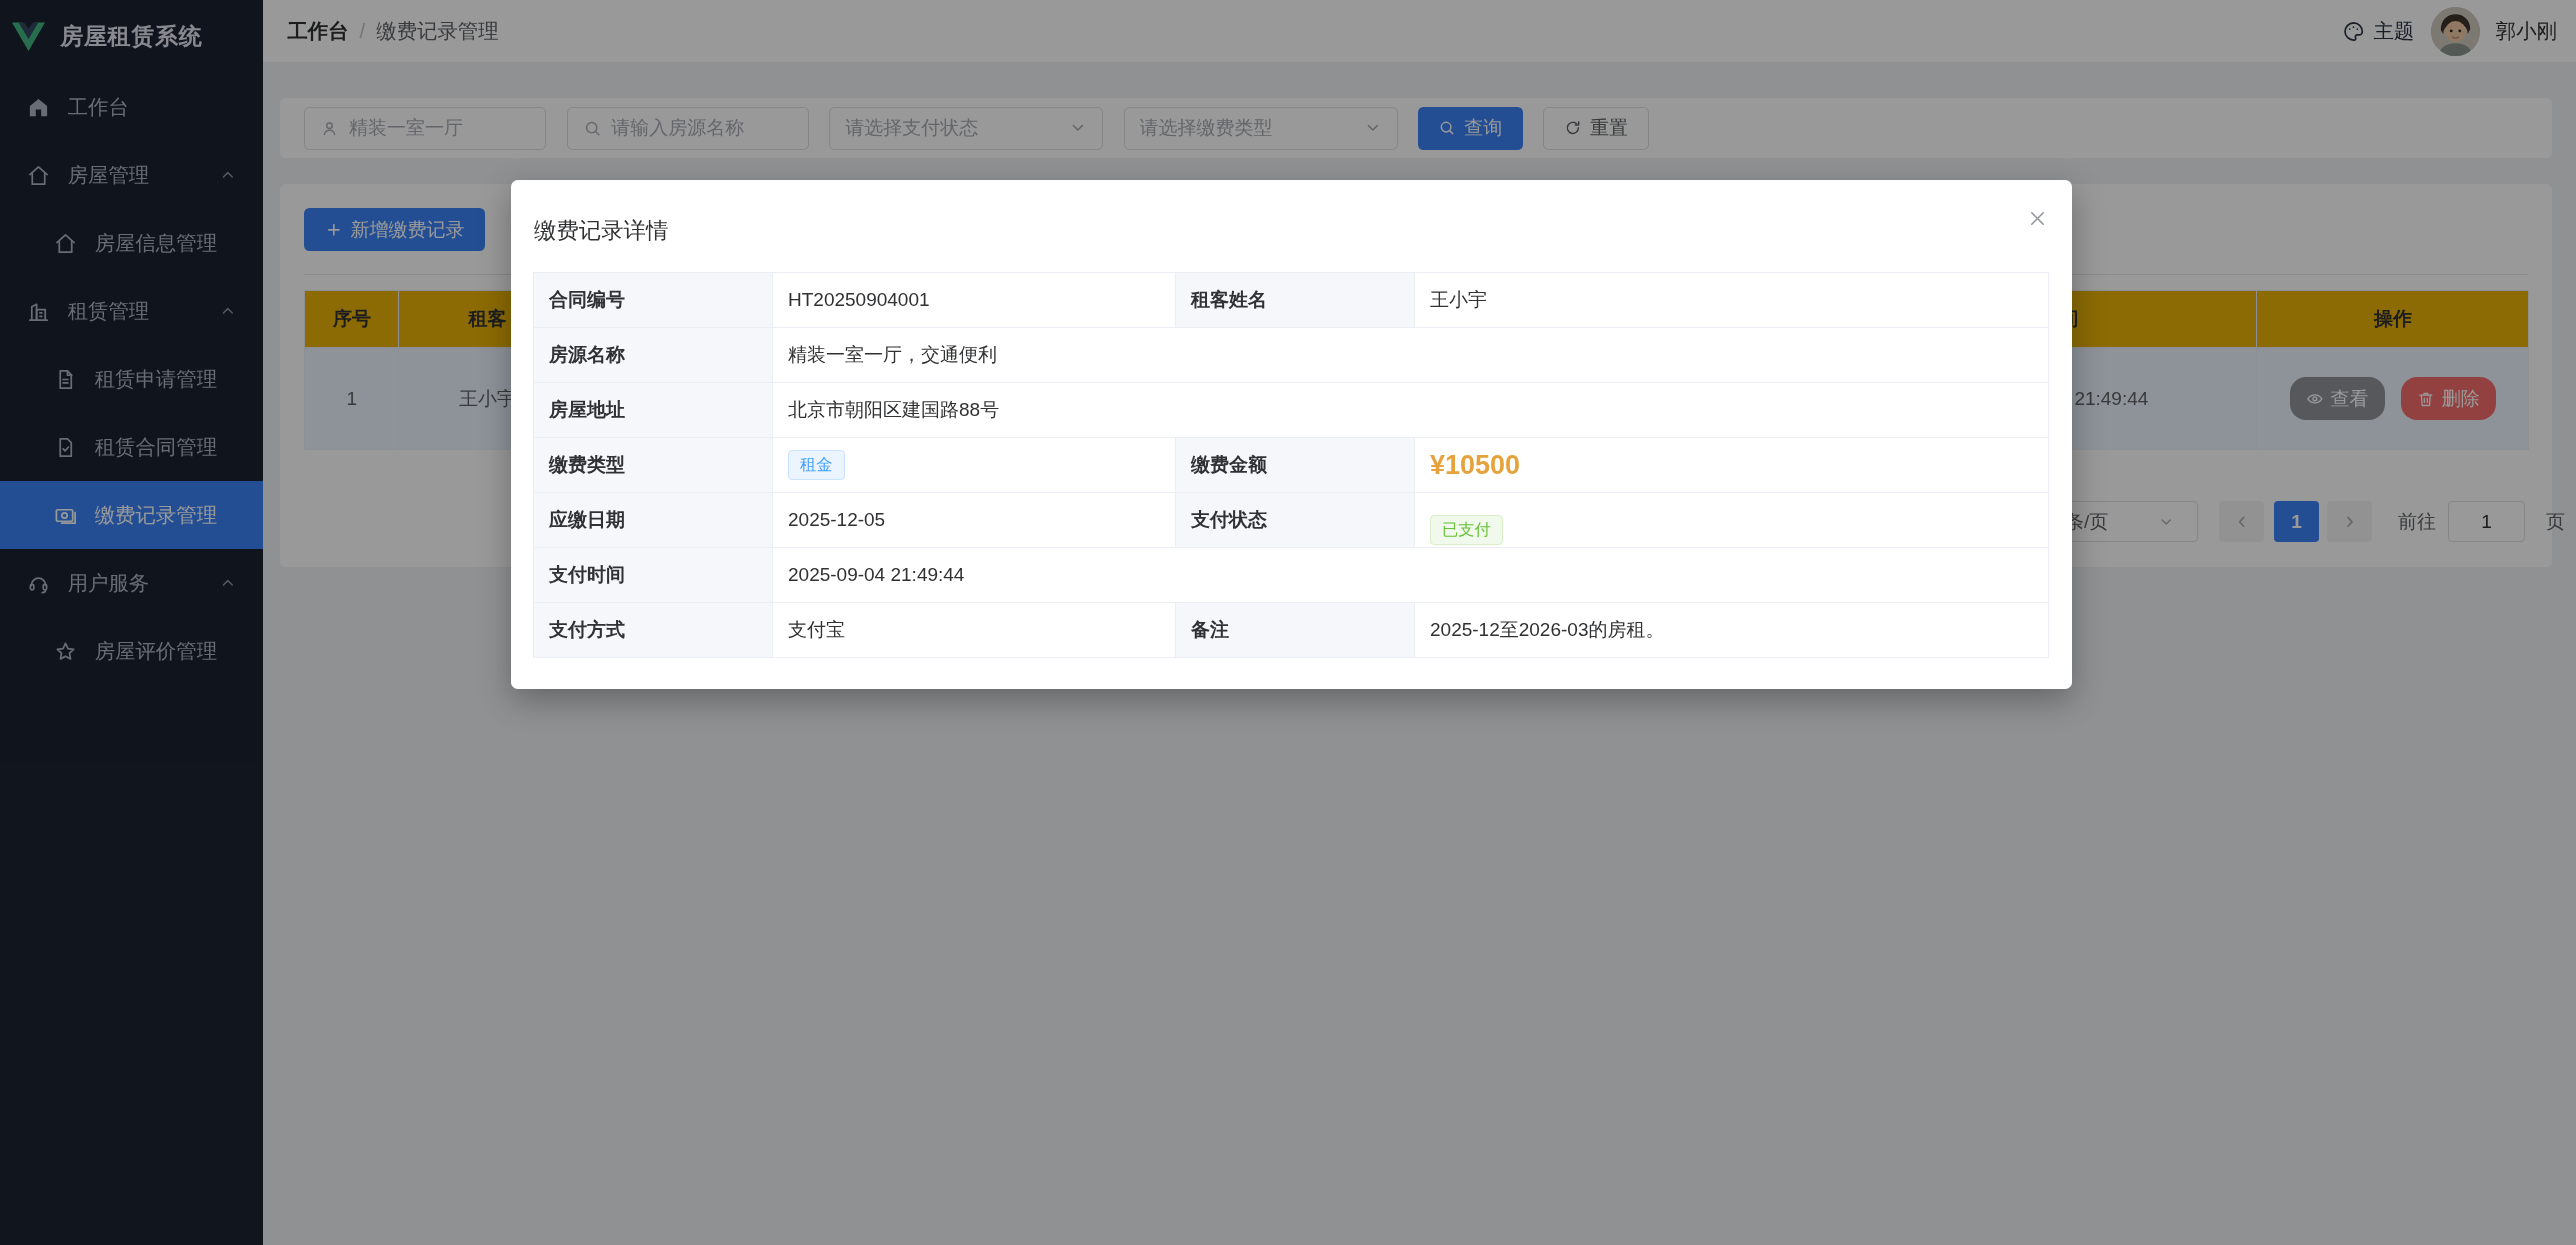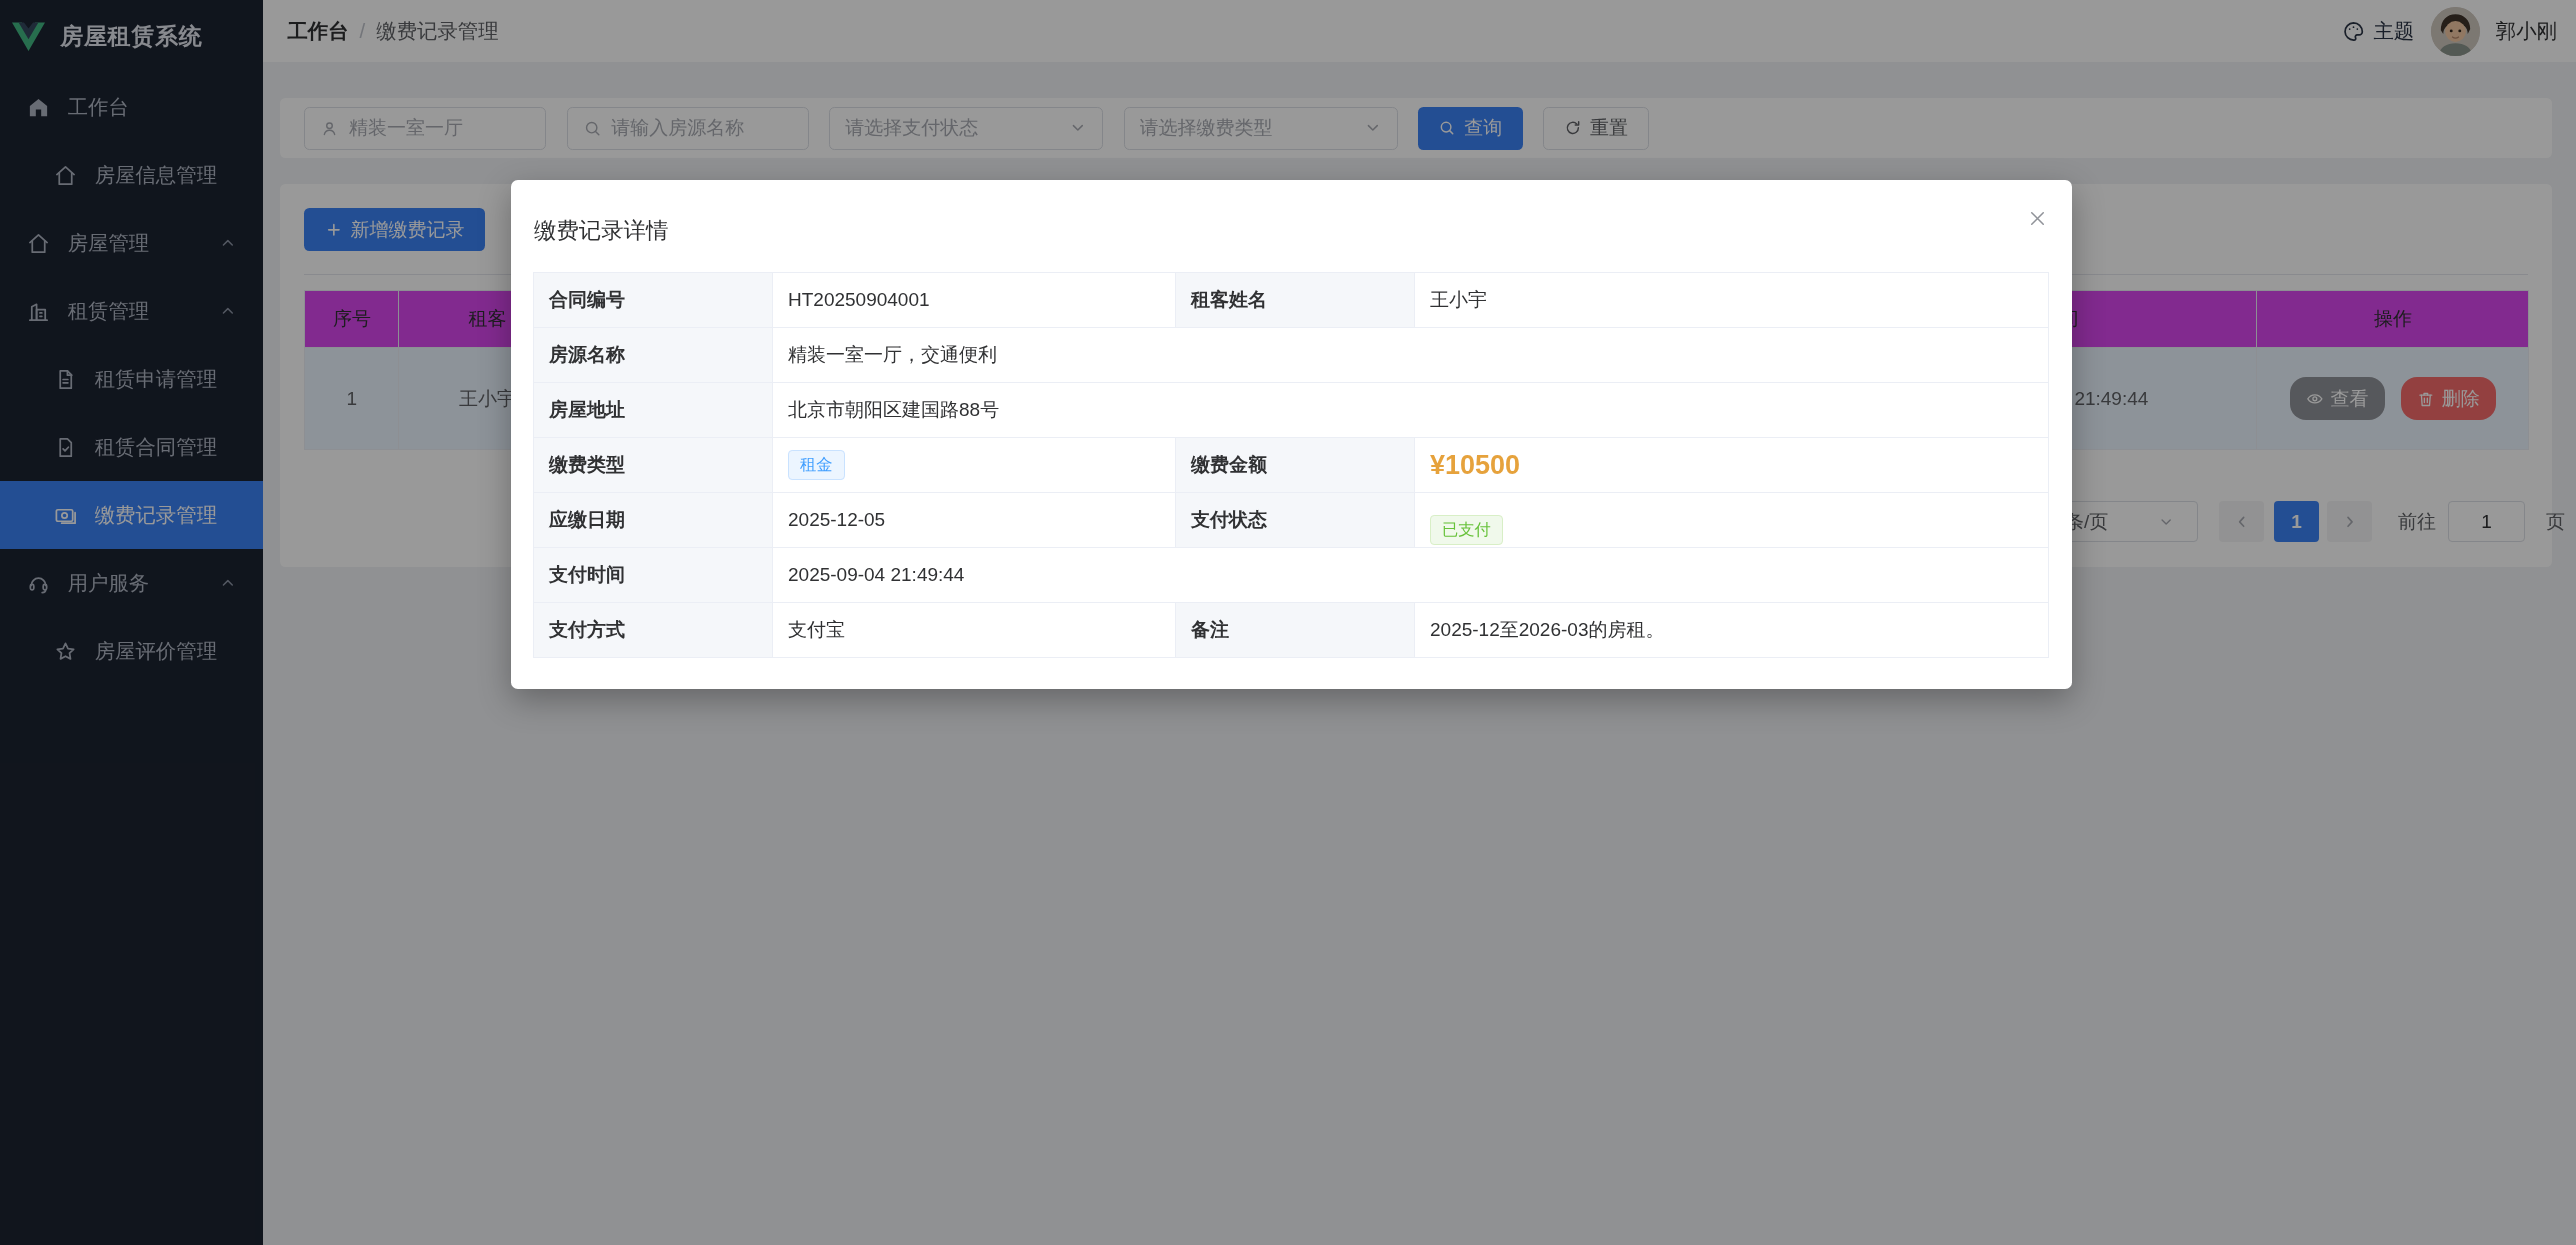--- a/index.html
+++ b/index.html
@@ -45,21 +45,21 @@
   .w-select { width:274px; justify-content:space-between; }
   .btn { height:43px; border:none; border-radius:5.4px; display:flex; align-items:center; gap:8.1px; font-size:19px; padding:0 20.4px; cursor:pointer; font-family:inherit; }
   .btn svg { width:17.7px; height:17.7px; }
   .btn-primary { background:#3b82f6; color:#fff; }
   .btn-plain { background:#fff; color:#606266; border:1.4px solid #dcdfe6; }
 
   .table-card { position:absolute; left:280px; top:184px; width:2272px; height:383px; background:#ffffff; border-radius:5.4px; padding:24.4px; z-index:1; }
   .divider { margin-top:23px; border-top:1.4px solid #e4e7ed; }
 
   table.grid { margin-top:15px; width:2223px; border-collapse:collapse; table-layout:fixed; font-size:19px; }
-  .grid th { height:57px; background:#d946ef; color:#303133; font-weight:400; border:1.4px solid #ebeef5; text-align:center; }
+  .grid th { height:57px; background:#eab308; color:#303133; font-weight:700; border:1.4px solid #ebeef5; text-align:center; }
   .grid td { height:102px; background:#ecf5ff; color:#606266; border:1.4px solid #ebeef5; text-align:center; }
   .grid th.th-time { padding-left:102px; text-align:left; }
   .grid td.td-time { padding-left:117px; text-align:left; }
   .cell-actions { display:flex; justify-content:center; gap:16.3px; }
   .btn-mini { height:43px; border:none; border-radius:16px; color:#fff; display:flex; align-items:center; gap:6.8px; font-size:19px; padding:0 16.3px; cursor:pointer; font-family:inherit; }
   .btn-mini svg { width:17.7px; height:17.7px; }
   .btn-info { background:#909399; }
   .btn-danger { background:#f56c6c; }
 
   
@@ -103,36 +103,36 @@
     </svg>
     <span class="logo-title">房屋租赁系统</span>
   </div>
   <nav class="menu">
     <div class="mi l1">
       <svg viewBox="0 0 24 24">
           <path d="M12 3 3 10.5V21h6.2v-6.8h5.6V21H21V10.5z" fill="currentColor"></path>
         </svg>
       <span>工作台</span>
     </div>
-    <div class="mi l2">
-      <svg viewBox="0 0 24 24" fill="none" stroke="currentColor" stroke-width="1.8" stroke-linecap="round" stroke-linejoin="round">
-          <path d="M3 11 12 3l9 8"></path>
-          <path d="M5.5 9.5V21h13V9.5"></path>
-        </svg>
-      <span>房屋信息管理</span>
-    </div>
     <div class="mi l1">
       <svg viewBox="0 0 24 24" fill="none" stroke="currentColor" stroke-width="1.8" stroke-linecap="round" stroke-linejoin="round">
           <path d="M3 11 12 3l9 8"></path>
           <path d="M5.5 9.5V21h13V9.5"></path>
         </svg>
       <span>房屋管理</span>
       <svg class="chev" viewBox="0 0 24 24" fill="none" stroke="currentColor" stroke-width="2" stroke-linecap="round" stroke-linejoin="round">
           <path d="M6 15l6-6 6 6"></path>
         </svg>
+    </div>
+    <div class="mi l2">
+      <svg viewBox="0 0 24 24" fill="none" stroke="currentColor" stroke-width="1.8" stroke-linecap="round" stroke-linejoin="round">
+          <path d="M3 11 12 3l9 8"></path>
+          <path d="M5.5 9.5V21h13V9.5"></path>
+        </svg>
+      <span>房屋信息管理</span>
     </div>
     <div class="mi l1">
       <svg viewBox="0 0 24 24" fill="none" stroke="currentColor" stroke-width="1.8" stroke-linecap="round" stroke-linejoin="round">
           <path d="M3 21h18"></path>
           <path d="M5 21V7l5-2.5V21"></path>
           <path d="M10 21V10h9v11"></path>
           <path d="M13.5 13.5h2M13.5 17h2"></path>
         </svg>
       <span>租赁管理</span>
       <svg class="chev" viewBox="0 0 24 24" fill="none" stroke="currentColor" stroke-width="2" stroke-linecap="round" stroke-linejoin="round">

